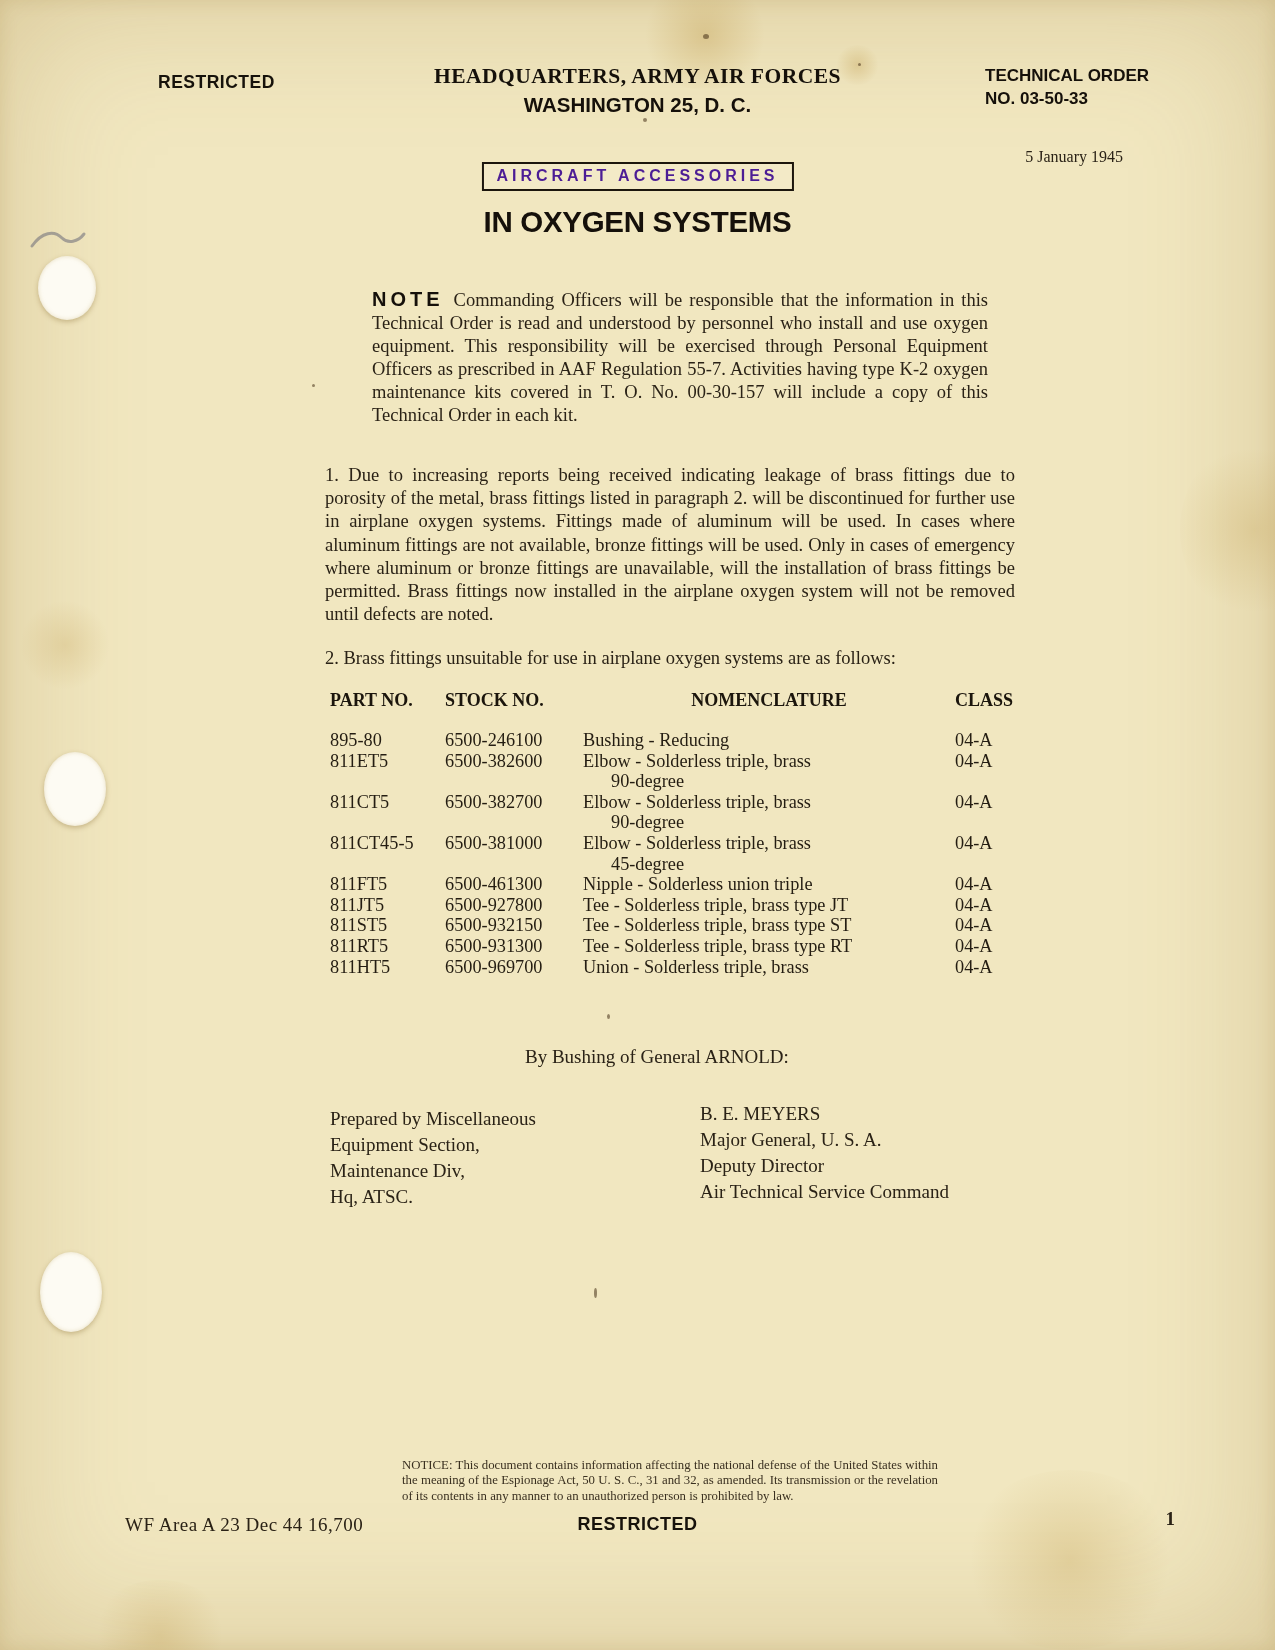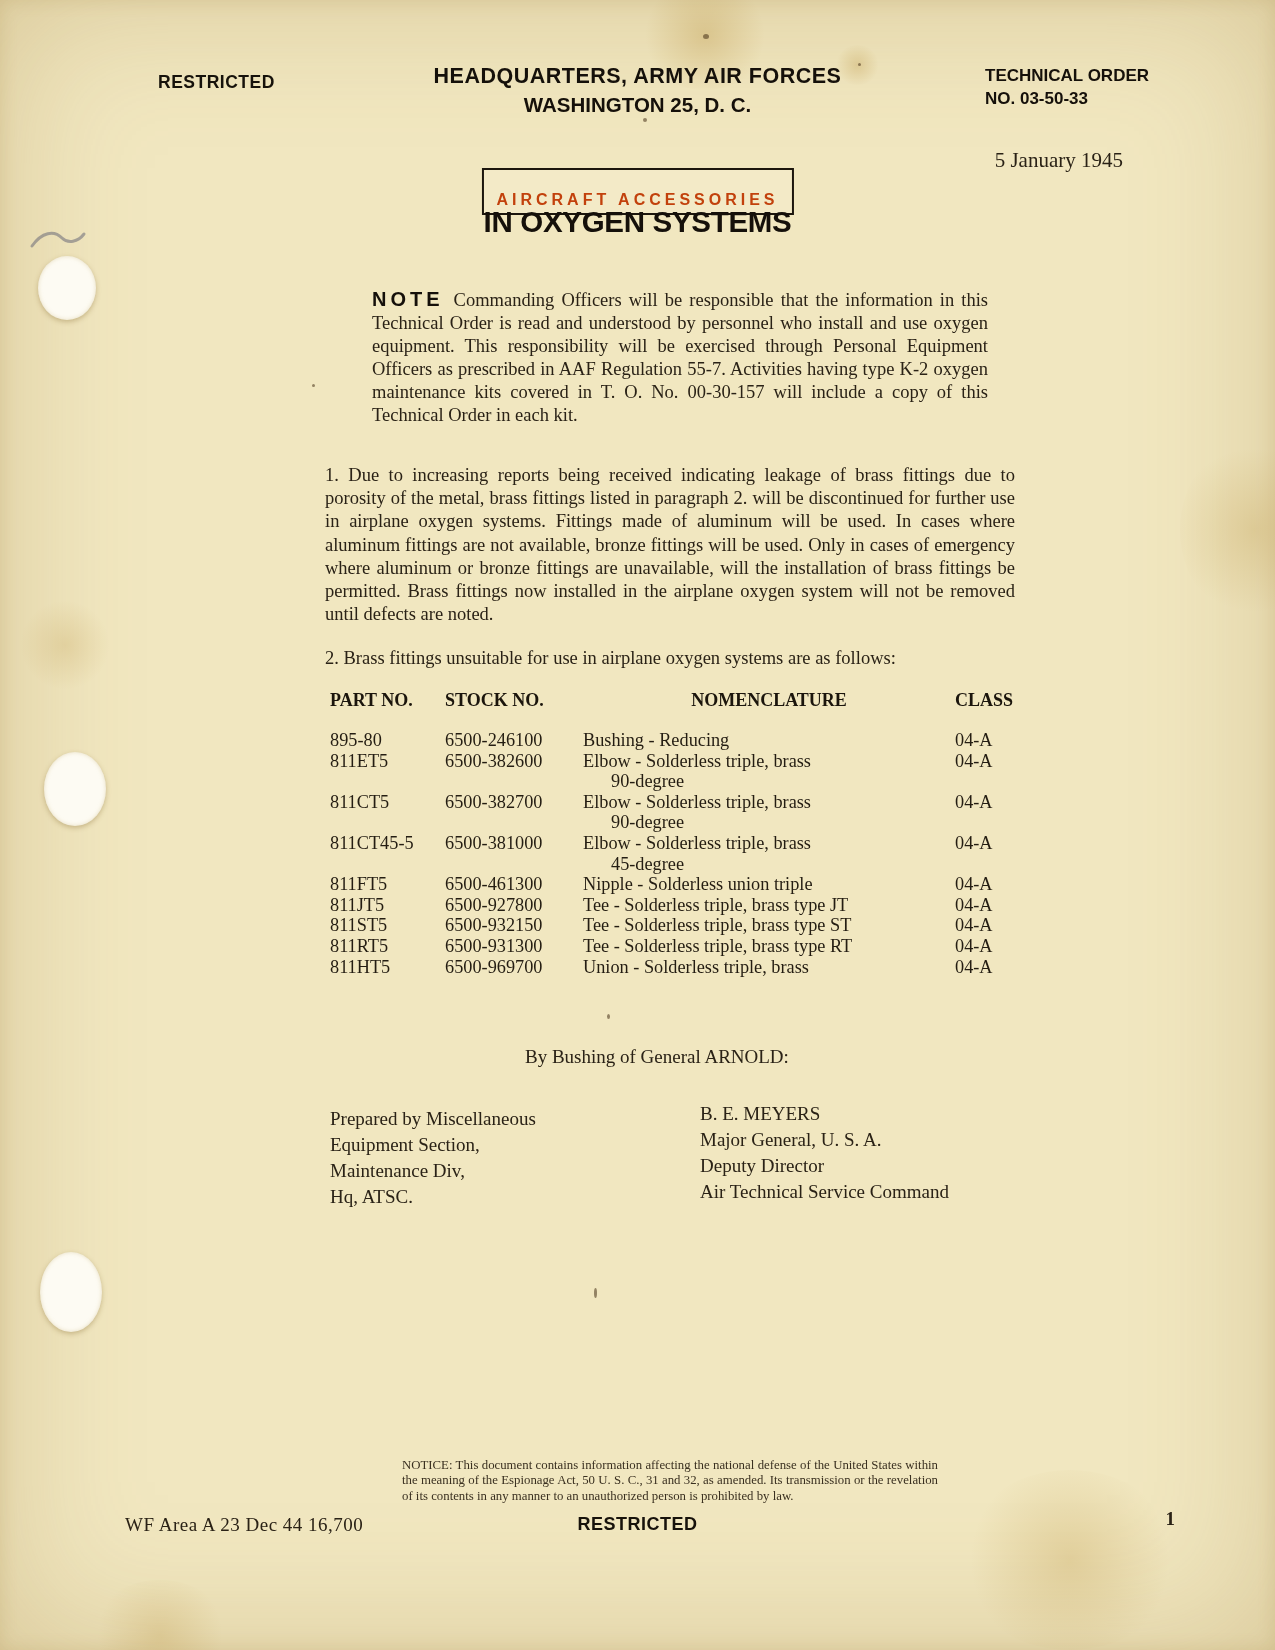--- a/index.html
+++ b/index.html
@@ -16,28 +16,28 @@
   .abs{position:absolute;}
   .sans{font-family:"Liberation Sans", sans-serif;}
   .bold{font-weight:bold;}
   .stain{position:absolute;border-radius:50%;pointer-events:none;}
   .speck{position:absolute;border-radius:50%;background:rgba(70,48,22,.55);pointer-events:none;}
   .hole{position:absolute;background:#fdfbf3;border-radius:50%;
         box-shadow:0 2px 5px rgba(130,100,40,.35), inset 0 0 4px rgba(200,180,120,.4);}
   
   .restricted-top{left:158px;top:72px;font-size:17.5px;letter-spacing:.5px;color:#17120b;}
   .hq-block{left:0;top:64px;width:100%;text-align:center;color:#15100a;}
-  .hq-line1{font-size:21.5px;letter-spacing:.5px;}
+  .hq-line1{font-size:21.5px;letter-spacing:.5px;font-family:Liberation Serif, serif;}
   .hq-line2{font-size:20.5px;margin-top:4px;}
   .to-block{left:985px;top:64px;font-size:17px;line-height:23px;color:#15100a;}
-  .date-line{right:152px;top:148px;font-size:21px;}
+  .date-line{right:152px;top:148px;font-size:16px;}
   .category-box{
-    left:50%;transform:translateX(-50%);top:168px;
-    border:2.5px solid #1c160d;padding:21px 13px 4px 13px;
-    font-size:16px;letter-spacing:4px;color:#c2410c;background:rgba(255,252,240,.15);
+    left:50%;transform:translateX(-50%);top:162px;
+    border:2.5px solid #1c160d;padding:3px 13px 4px 13px;
+    font-size:16px;letter-spacing:4px;color:#4c1d95;background:rgba(255,252,240,.15);
   }
   .doc-title{left:0;top:200px;width:100%;text-align:center;color:#15100a;
     font-size:29.5px;letter-spacing:-0.3px;line-height:43px;}
   
   .note-block{left:372px;top:288px;width:616px;font-size:18.5px;line-height:23px;text-align:justify;}
   .note-label{font-family:"Liberation Sans",sans-serif;font-weight:bold;font-size:20px;letter-spacing:4px;color:#15100a;margin-right:10px;}
   
   .para1{left:325px;top:464px;width:690px;font-size:18.5px;line-height:23.2px;text-align:justify;}
   .para2{left:325px;top:648px;width:690px;font-size:18.5px;}
   

